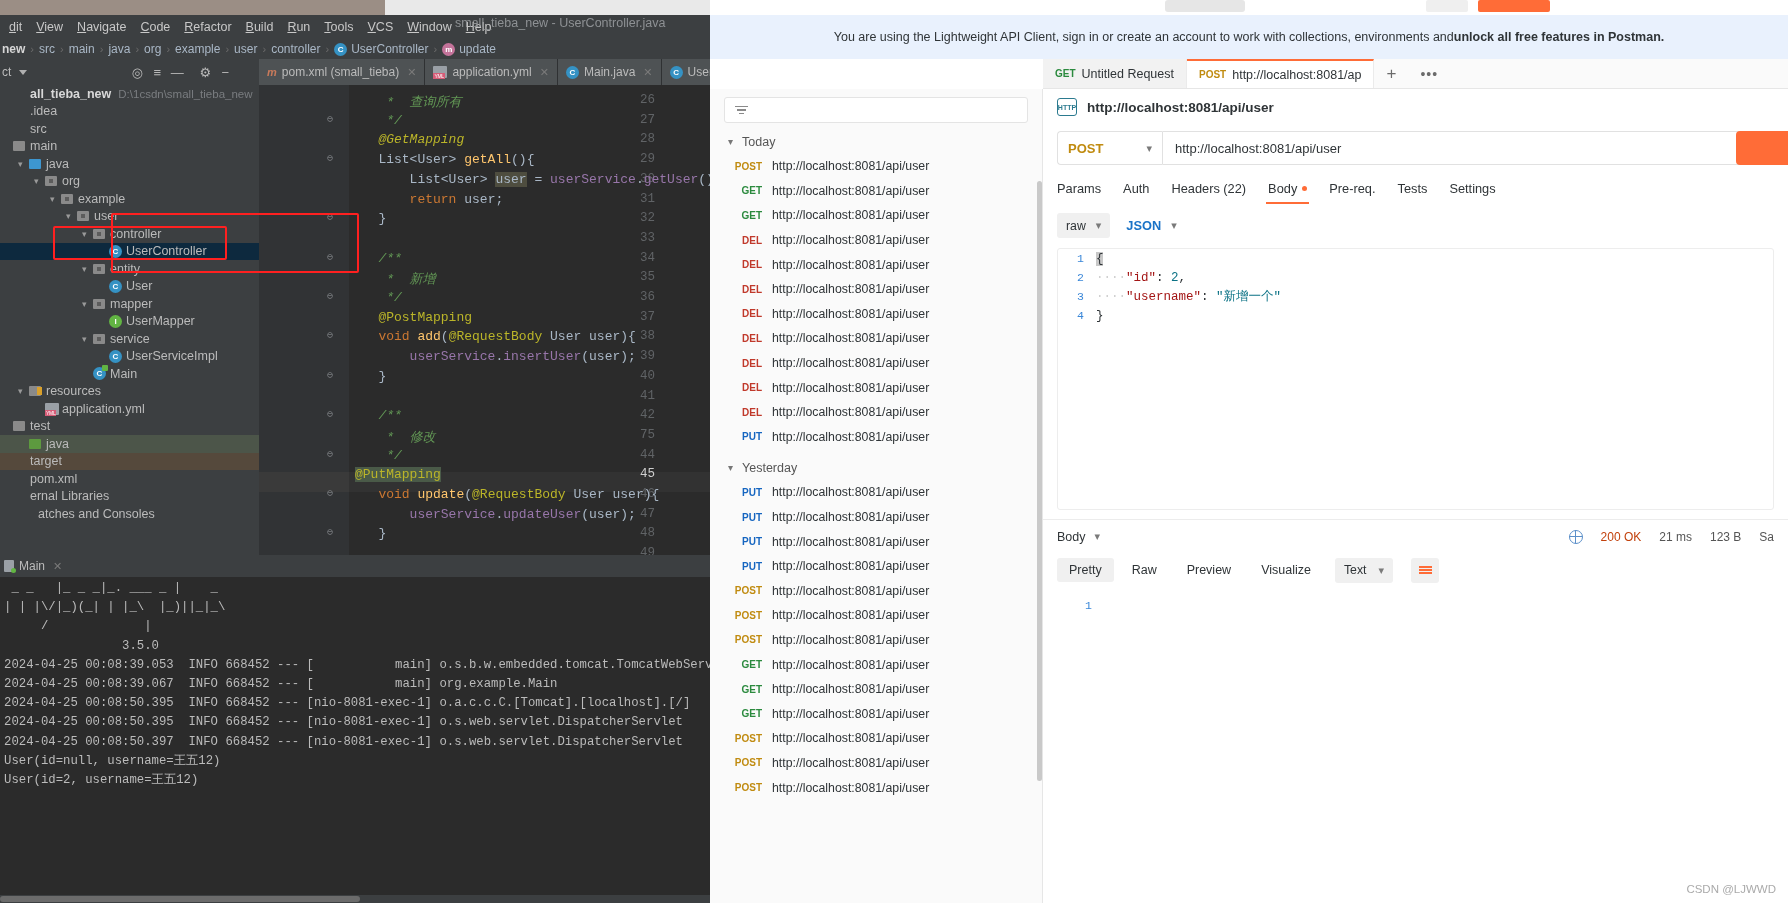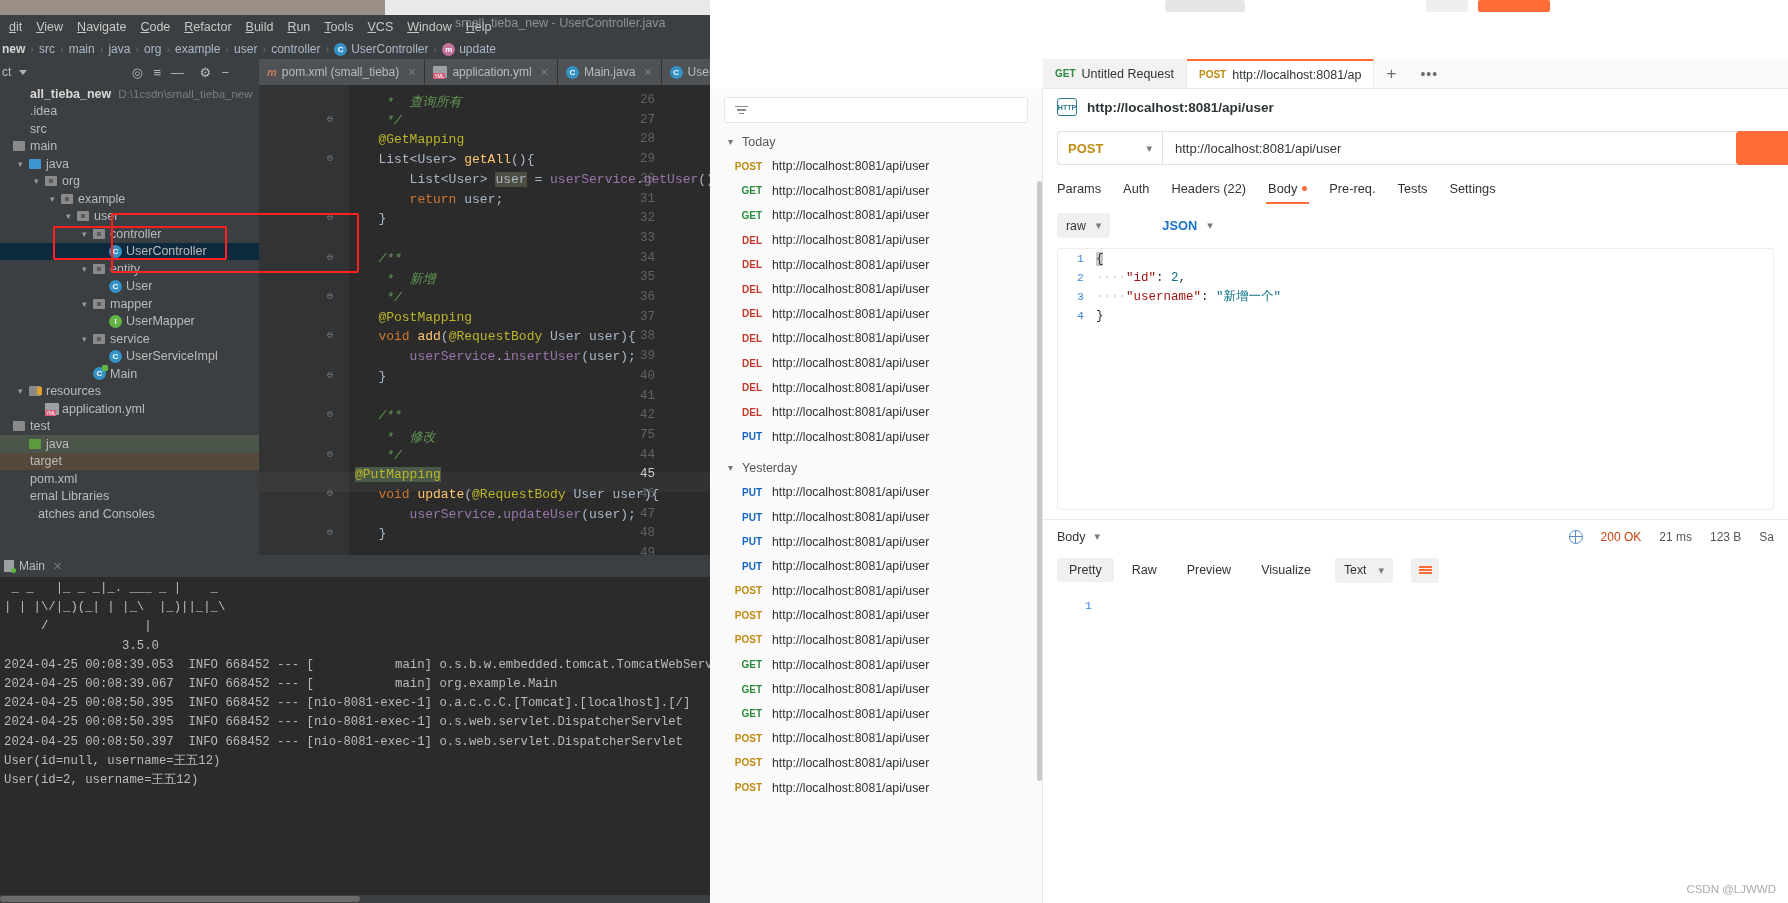--- a/index.html
+++ b/index.html
@@ -276,21 +276,21 @@
   .req-tab{font-size:12.8px;color:#2f3437;padding:0 11px;height:26px;display:flex;align-items:center;position:relative;white-space:nowrap;}
   .req-tab:first-child{padding-left:0;}
   .req-tab.active::after{content:"";position:absolute;left:9px;right:9px;bottom:-3px;height:2px;background:#ff6c37;}
   .dot-orange{width:5px;height:5px;border-radius:50%;background:#ff6c37;margin-left:5px;}
 
   .body-opts{display:flex;align-items:center;gap:16px;padding:0 14px;margin-top:12px;}
   .pill{
     height:25px;background:#f0f0f0;border-radius:3px;display:flex;align-items:center;
     gap:10px;padding:0 9px;font-size:12.3px;color:#2f3437;
   }
-  .json-sel{display:flex;align-items:center;gap:10px;font-size:12.8px;color:#1a73c7;font-weight:bold;margin-left:36px;}
+  .json-sel{display:flex;align-items:center;gap:10px;font-size:12.8px;color:#1a73c7;font-weight:bold;}
 
   .code-editor{
     margin:10px 14px 0 14px;height:262px;border:1px solid #ededed;border-radius:3px;background:#fff;
     font-family:"Liberation Mono", monospace;font-size:12.5px;overflow:hidden;position:relative;
   }
   .ce-line{display:flex;height:19px;align-items:center;}
   .ce-num{width:38px;text-align:right;color:#3a87d8;font-size:11.5px;padding-right:12px;}
   .ce-code{white-space:pre;color:#2f3437;}
   .j-key{color:#a31515;}
   .j-num{color:#0b7285;}
@@ -583,21 +583,21 @@
       <div class="gutter"></div>
       <div class="gutter-caret" style="top:387px"></div>
       <div class="line-caretrow" style="top:387px"></div>
       <div id="ide-code">
           <div class="ln" style="top: 8px;">26</div>
           <div class="codeline" style="top: 8px; left: 96px;"><span class="k-cm">    *  查询所有</span></div>
           <div class="ln" style="top: 27.7px;">27</div>
           <div class="fold-mark" style="top: 27.7px;">⊖</div>
           <div class="codeline" style="top: 27.7px; left: 96px;"><span class="k-cm">    */</span></div>
           <div class="ln" style="top: 47.4px;">28</div>
-          <div class="codeline" style="top: 47.4px; left: 96px;"><span class="k-ann">   @GetMapping</span></div>
+          <div class="codeline" style="top: 47.4px; left: 96px; font-style: italic;"><span class="k-ann">   @GetMapping</span></div>
           <div class="ln" style="top: 67.1px;">29</div>
           <div class="fold-mark" style="top: 67.1px;">⊖</div>
           <div class="codeline" style="top: 67.1px; left: 96px;"><span class="k-ty">   List&lt;User&gt; </span><span class="k-fn">getAll</span><span class="k-ty">(){</span></div>
           <div class="ln" style="top: 86.8px;">30</div>
           <div class="codeline" style="top: 86.8px; left: 96px;"><span class="k-ty">       List&lt;User&gt; </span><span class="hl-ident">user</span><span class="k-ty"> = </span><span class="k-var">userService</span><span class="k-ty">.</span><span class="k-var">getUser</span><span class="k-ty">();</span></div>
           <div class="ln" style="top: 106.5px;">31</div>
           <div class="codeline" style="top: 106.5px; left: 96px;"><span class="k-kw">       return</span><span class="k-ty"> user;</span></div>
           <div class="ln" style="top: 126.2px;">32</div>
           <div class="fold-mark" style="top: 126.2px;">⊖</div>
           <div class="codeline" style="top: 126.2px; left: 96px;"><span class="k-ty">   }</span></div>
@@ -669,20 +669,24 @@
   </div>
 
   <div class="pm">
 
     <div class="pm-peek">
       <span class="ph-grey"></span>
       <span class="ph-grey2"></span>
       <span class="ph-orange"></span>
     </div>
 
+    <div class="pm-banner">
+      <span>You are using the Lightweight API Client, sign in or create an account to work with collections, environments and </span>
+        <b>unlock all free features in Postman.</b>
+    </div>
 
 
     <div class="pm-tabbar" id="pm-tabs">
         <div class="pm-tab">
           <span class="m-get">GET</span>
           <span>Untitled Request</span>
         </div>
         <div class="pm-tab active">
           <span class="m-post">POST</span>
           <span>http://localhost:8081/ap</span>

